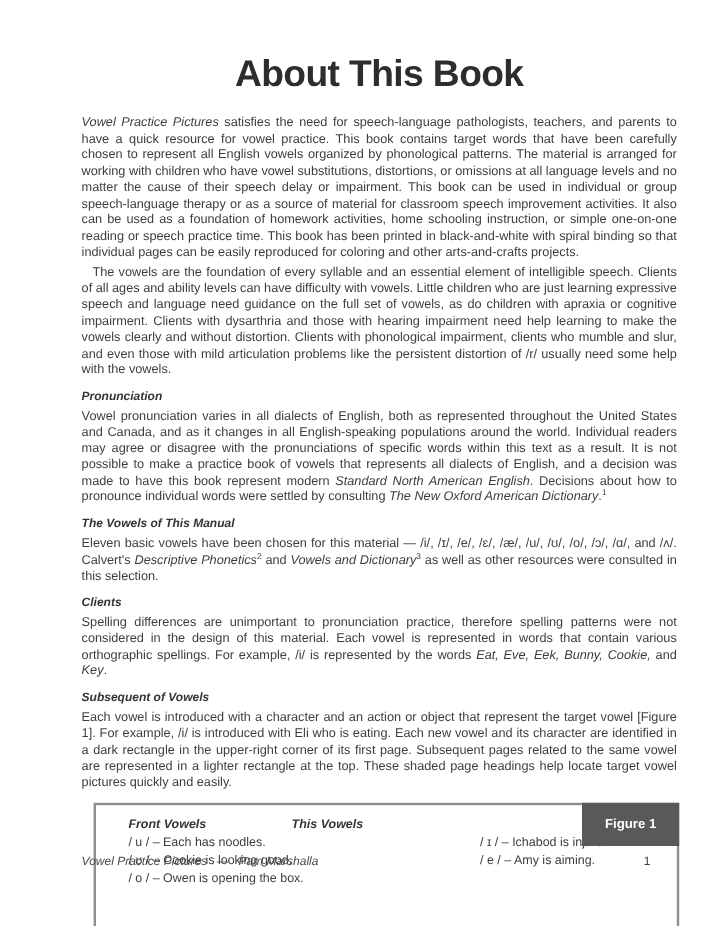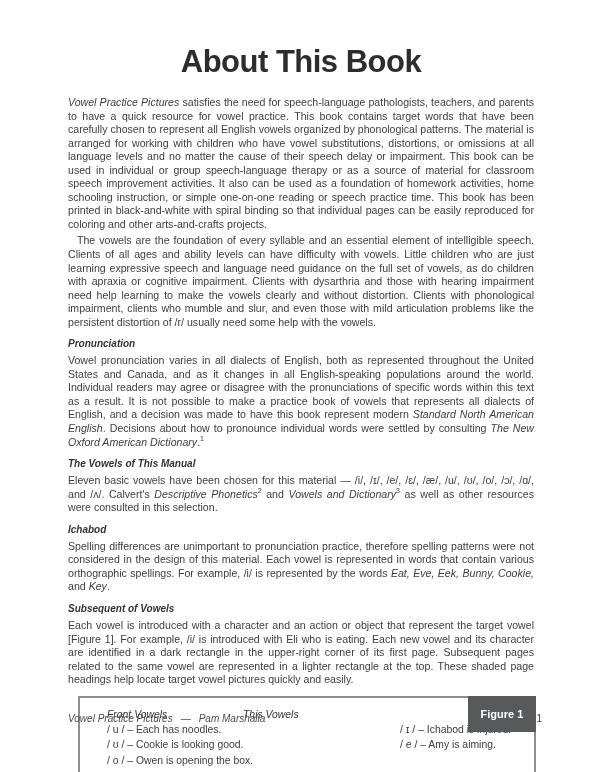--- a/index.html
+++ b/index.html
@@ -9,21 +9,21 @@
     height: 772px;
     margin: 0 auto;
     position: relative;
     font-family: "Liberation Sans", "DejaVu Sans", sans-serif;
     color: #3d3d3d;
     overflow: hidden;
   }
   .page {
     position: absolute;
     inset: 0;
-    padding: 44px 66px 0 68px;
+    padding: 44px 36px 0 68px;
     background: #fff;
   }
   .doc-title {
     text-align: center;
     font-size: 31px;
     font-weight: 700;
     letter-spacing: -0.5px;
     color: #2d2d2d;
     margin-bottom: 16px;
   }
@@ -54,39 +54,39 @@
     margin-right: -2px;
     border: 2px solid #8f8f8f;
     background: #ffffff;
     padding: 11px 8px 10px 27px;
     height: 112px;
   }
   .figure-tab {
     position: absolute;
     top: -2px;
     right: -2px;
-    width: 68px;
+    width: 81px;
     height: 36px;
     background: #58595b;
     color: #ffffff;
     font-weight: 700;
     font-size: 11px;
     display: flex;
     align-items: center;
     justify-content: center;
   }
   .figure-grid {
     display: grid;
     grid-template-columns: 136px 157px 1fr;
     grid-auto-rows: 15.3px;
     font-size: 10.4px;
     color: #3d3d3d;
   }
   .figure-col-heading {
-    font-weight: 400;
+    font-weight: 700;
     font-style: italic;
     color: #333;
   }
   .figure-item { white-space: nowrap; }
 
   
   .page-footer {
     position: absolute;
     left: 68px;
     right: 58px;
@@ -112,21 +112,21 @@
   <p class="body-text"><span class="italic">Vowel Practice Pictures</span><span> satisfies the need for speech-language pathologists, teachers, and parents to have a quick resource for vowel practice.  This book contains target words that have been carefully chosen to represent all English vowels organized by phonological patterns.  The material is arranged for working with children who have vowel substitutions, distortions, or omissions at all language levels and no matter the cause of their speech delay or impairment.  This book can be used in individual or group speech-language therapy or as a source of material for classroom speech improvement activities.  It also can be used as a foundation of homework activities, home schooling instruction, or simple one-on-one reading or speech practice time.  This book has been printed in black-and-white with spiral binding so that individual pages can be easily reproduced for coloring and other arts-and-crafts projects.</span></p>
 
   <p class="body-text indented">The vowels are the foundation of every syllable and an essential element of intelligible speech.  Clients of all ages and ability levels can have difficulty with vowels.  Little children who are just learning expressive speech and language need guidance on the full set of vowels, as do children with apraxia or cognitive impairment.  Clients with dysarthria and those with hearing impairment need help learning to make the vowels clearly and without distortion.  Clients with phonological impairment, clients who mumble and slur, and even those with mild articulation problems like the persistent distortion of /r/ usually need some help with the vowels.</p>
 
   <h2 class="section-heading">Pronunciation</h2>
   <p class="body-text"><span>Vowel pronunciation varies in all dialects of English, both as represented throughout the United States and Canada, and as it changes in all English-speaking populations around the world.  Individual readers may agree or disagree with the pronunciations of specific words within this text as a result.  It is not possible to make a practice book of vowels that represents all dialects of English, and a decision was made to have this book represent modern </span><span class="italic">Standard North American English</span><span>.  Decisions about how to pronounce individual words were settled by consulting </span><span class="italic">The New Oxford American Dictionary</span><span>.</span><sup>1</sup></p>
 
   <h2 class="section-heading">The Vowels of This Manual</h2>
   <p class="body-text"><span>Eleven basic vowels have been chosen for this material — /i/, /ɪ/, /e/, /ɛ/, /æ/, /u/, /ʊ/, /o/, /ɔ/, /ɑ/, and /ʌ/.  Calvert's </span><span class="italic">Descriptive Phonetics</span><sup>2</sup><span> and </span><span class="italic">Vowels and Dictionary</span><sup>3</sup><span> as well as other resources were consulted in this selection.</span></p>
 
-  <h2 class="section-heading">Ichabod</h2>
+  <h2 class="section-heading">Clients</h2>
   <p class="body-text"><span>Spelling differences are unimportant to pronunciation practice, therefore spelling patterns were not considered in the design of this material.  Each vowel is represented in words that contain various orthographic spellings.  For example, /i/ is represented by the words </span><span class="italic">Eat, Eve, Eek, Bunny, Cookie,</span><span> and </span><span class="italic">Key</span><span>.</span></p>
 
   <h2 class="section-heading">Subsequent of Vowels</h2>
   <p class="body-text"><span>Each vowel is introduced with a character and an action or object that represent the target vowel [Figure 1]. For example, /i/ is introduced with Eli who is eating.  Each new vowel and its character are identified in a dark rectangle in the upper-right corner of its first page.  Subsequent pages related to the same vowel are represented in a lighter rectangle at the top.  These shaded page headings help locate target vowel pictures quickly and easily.</span></p>
 
   <div class="figure-box">
     <div class="figure-tab">Figure 1</div>
     <div class="figure-grid">
 
       <div class="figure-col-heading">Front Vowels</div>

